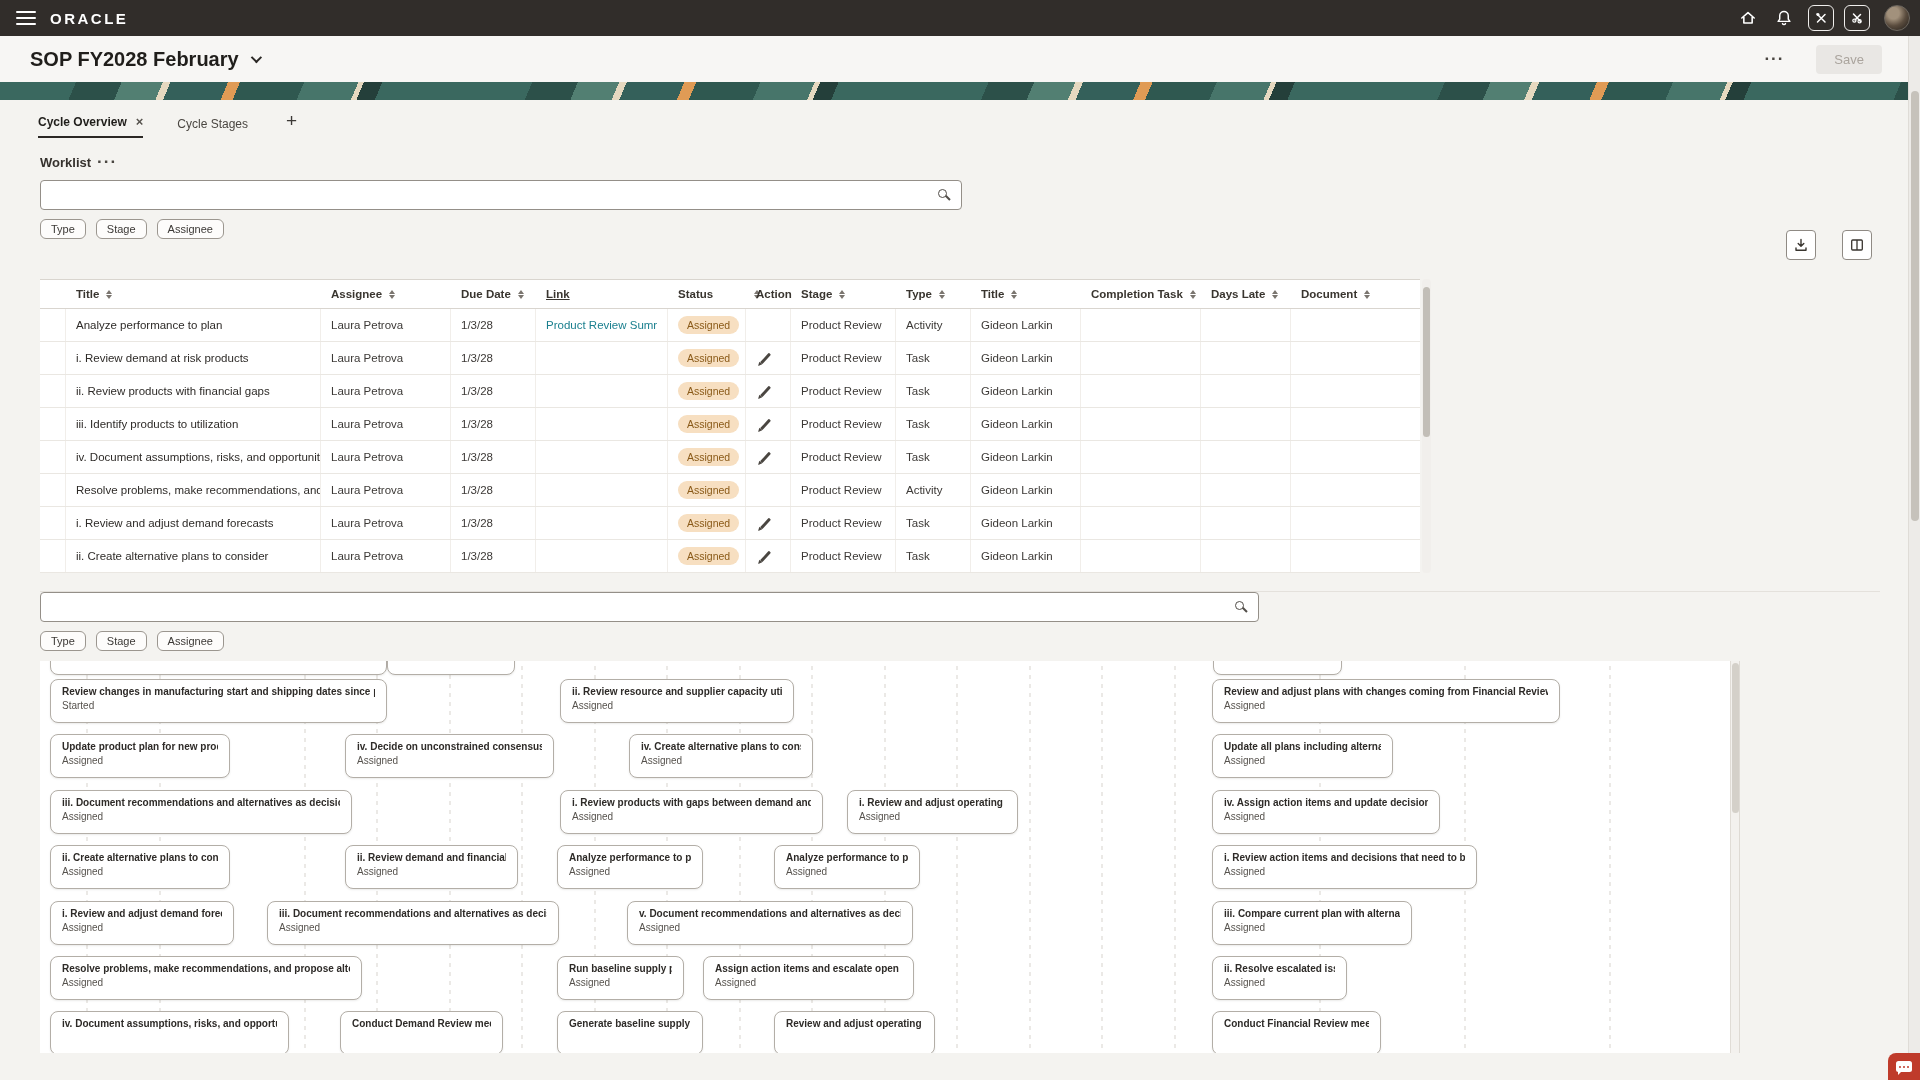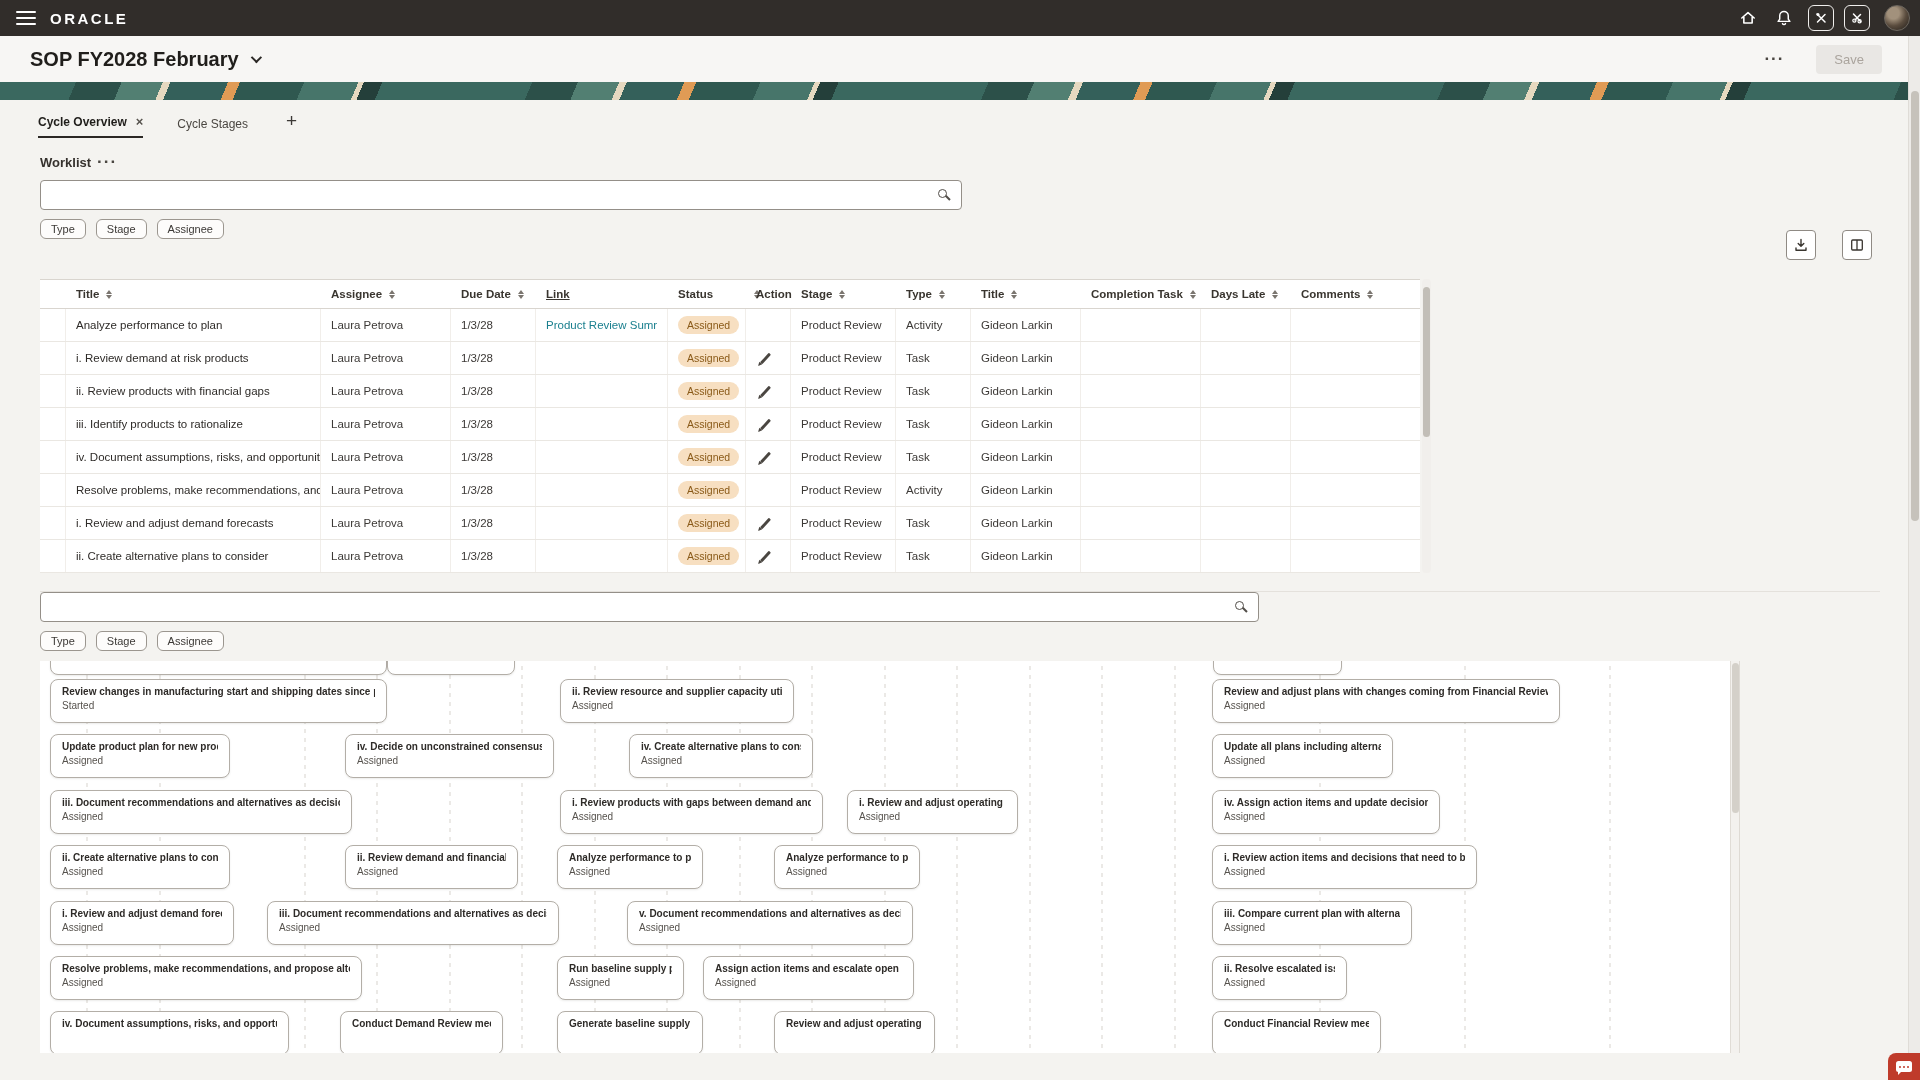--- a/index.html
+++ b/index.html
@@ -266,21 +266,21 @@
           </span>
         </div>
         <div class="th" style="width: 90px;">
           <span>Days Late</span>
           <span class="sort">
             <i class="up"></i>
             <i class="dn"></i>
           </span>
         </div>
         <div class="th" style="width: 120px;">
-          <span>Comments</span>
+          <span>Document</span>
           <span class="sort">
             <i class="up"></i>
             <i class="dn"></i>
           </span>
         </div>
       </div>
     <div class="tbody" id="wl-body">
         <div class="tr">
           <div class="td" style="width: 26px;"></div>
           <div class="td c-title" style="width: 255px;">Analyze performance to plan</div>
@@ -333,21 +333,21 @@
           </div>
           <div class="td" style="width: 105px;">Product Review</div>
           <div class="td" style="width: 75px;">Task</div>
           <div class="td" style="width: 110px;">Gideon Larkin</div>
           <div class="td" style="width: 120px;"></div>
           <div class="td" style="width: 90px;"></div>
           <div class="td" style="width: 120px;"></div>
         </div>
         <div class="tr">
           <div class="td" style="width: 26px;"></div>
-          <div class="td c-title" style="width: 255px;">iii. Identify products to rationalize</div>
+          <div class="td c-title" style="width: 255px;">iii. Identify products to utilization</div>
           <div class="td" style="width: 130px;">Laura Petrova</div>
           <div class="td" style="width: 85px;">1/3/28</div>
           <div class="td" style="width: 132px;"></div>
           <div class="td" style="width: 78px;">
             <span class="badge">Assigned</span>
           </div>
           <div class="td" style="width: 45px;">
             <span class="pencil"></span>
           </div>
           <div class="td" style="width: 105px;">Product Review</div>

